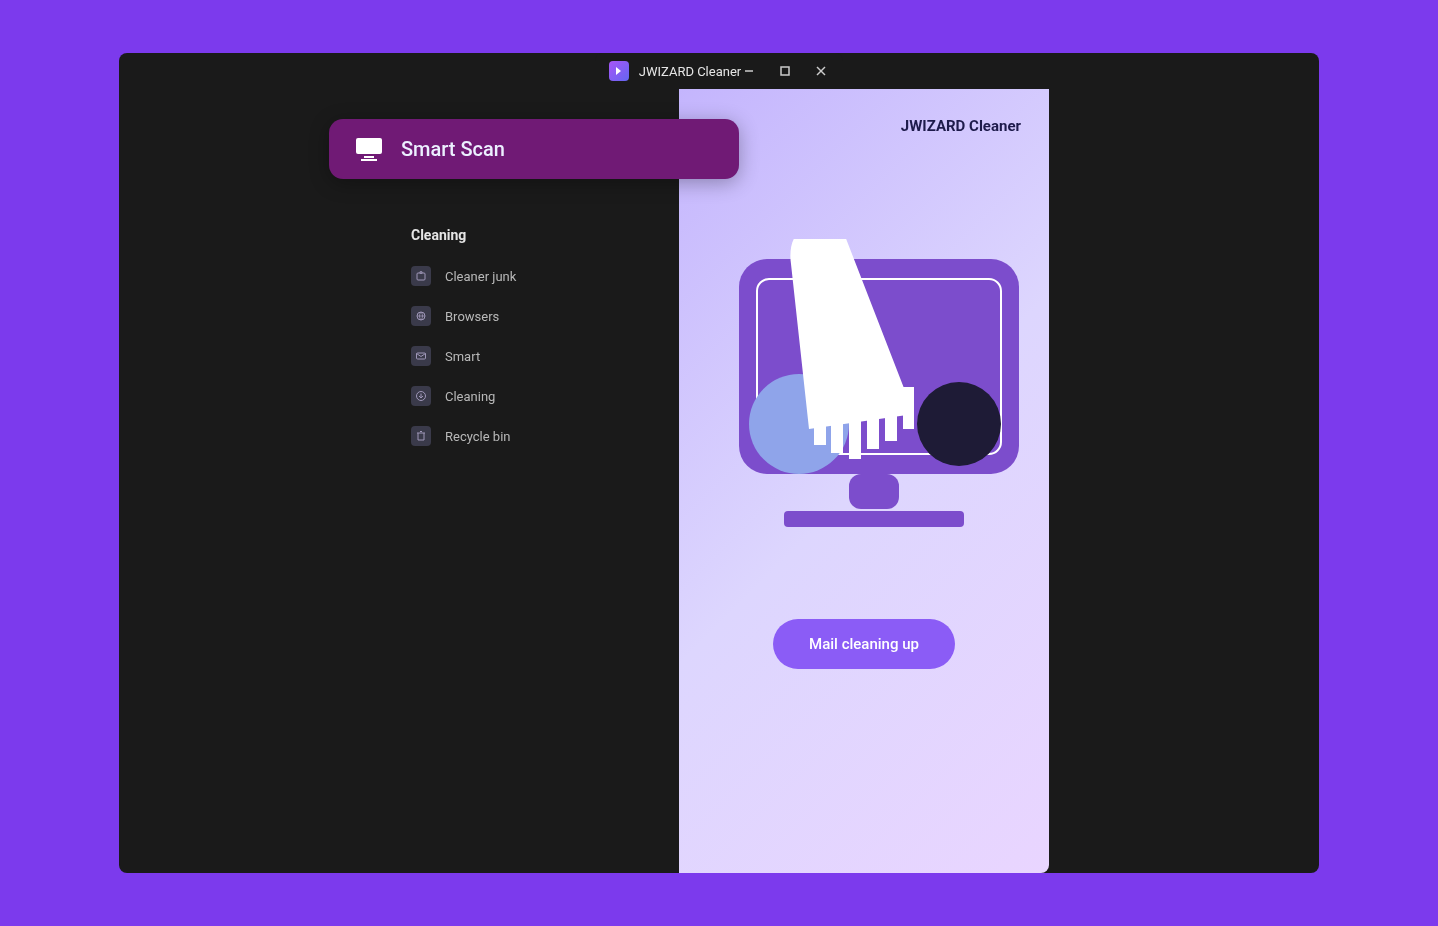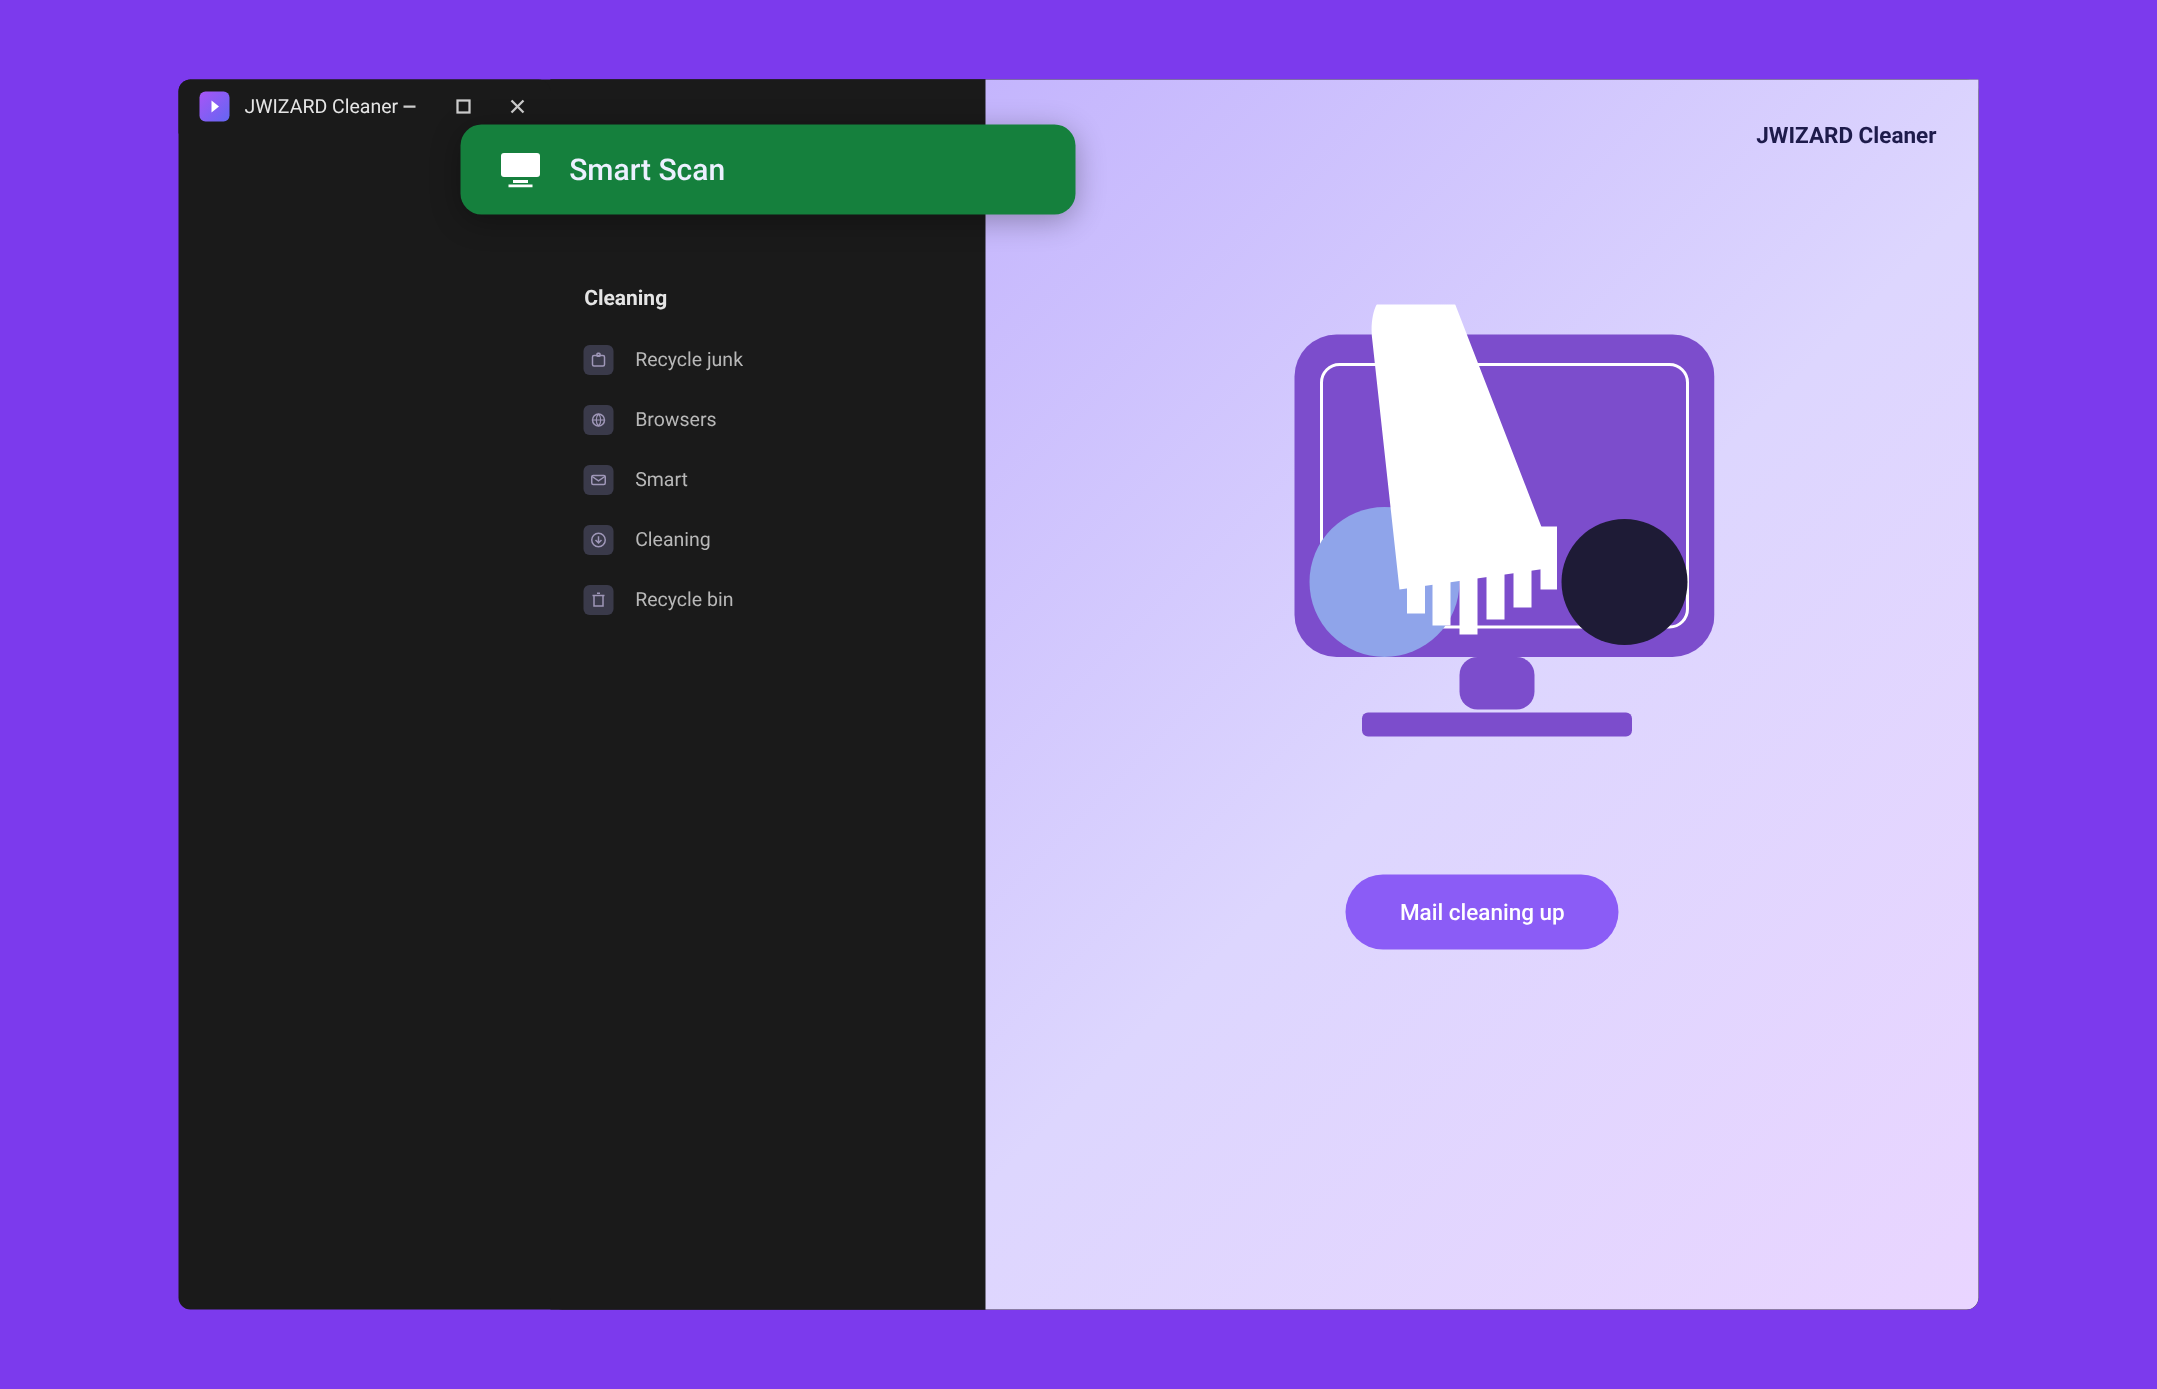--- a/index.html
+++ b/index.html
@@ -16,22 +16,23 @@
       min-height: 100vh;
       padding: 20px;
     }
     .window {
       width: 1200px;
       height: 820px;
       background: #1a1a1a;
       border-radius: 8px;
       overflow: visible;
       display: flex;
-      flex-direction: row;
+      flex-direction: column;
       position: relative;
+      align-items: center;
     }
     .titlebar {
       height: 36px;
       background: #1a1a1a;
       display: flex;
       align-items: center;
       justify-content: space-between;
       padding: 0 14px;
       border-radius: 8px 8px 0 0;
     }
@@ -85,21 +86,21 @@
       background: #1a1a1a;
       padding-top: 28px;
       position: relative;
     }
     .smart-scan {
       position: absolute;
       left: -60px;
       top: 30px;
       width: 410px;
       height: 60px;
-      background: #15803d;
+      background: #701a75;
       border-radius: 14px;
       display: flex;
       align-items: center;
       padding-left: 26px;
       gap: 18px;
       cursor: pointer;
       z-index: 10;
       box-shadow: 0 4px 20px rgba(0,0,0,0.3);
     }
     .scan-icon {
@@ -239,21 +240,21 @@
       <div class="section-header">Cleaning</div>
 
       <div class="nav-items">
         <div class="nav-item">
           <div class="nav-icon">
             <svg width="12" height="12" viewBox="0 0 12 12">
                 <rect x="2" y="3" width="8" height="7" rx="1" stroke="#9f97b8" stroke-width="1" fill="none"></rect>
                 <rect x="5" y="1.5" width="2" height="2" rx="0.5" stroke="#9f97b8" stroke-width="1" fill="none"></rect>
               </svg>
           </div>
-          <span>Recycle junk</span>
+          <span>Cleaner junk</span>
         </div>
 
         <div class="nav-item">
           <div class="nav-icon">
             <svg width="12" height="12" viewBox="0 0 12 12">
                 <circle cx="6" cy="6" r="4" stroke="#9f97b8" stroke-width="1" fill="none"></circle>
                 <path d="M2 6 L10 6 M6 2 C 8 4, 8 8, 6 10 M6 2 C 4 4, 4 8, 6 10" stroke="#9f97b8" stroke-width="0.8" fill="none"></path>
               </svg>
           </div>
           <span>Browsers</span>

